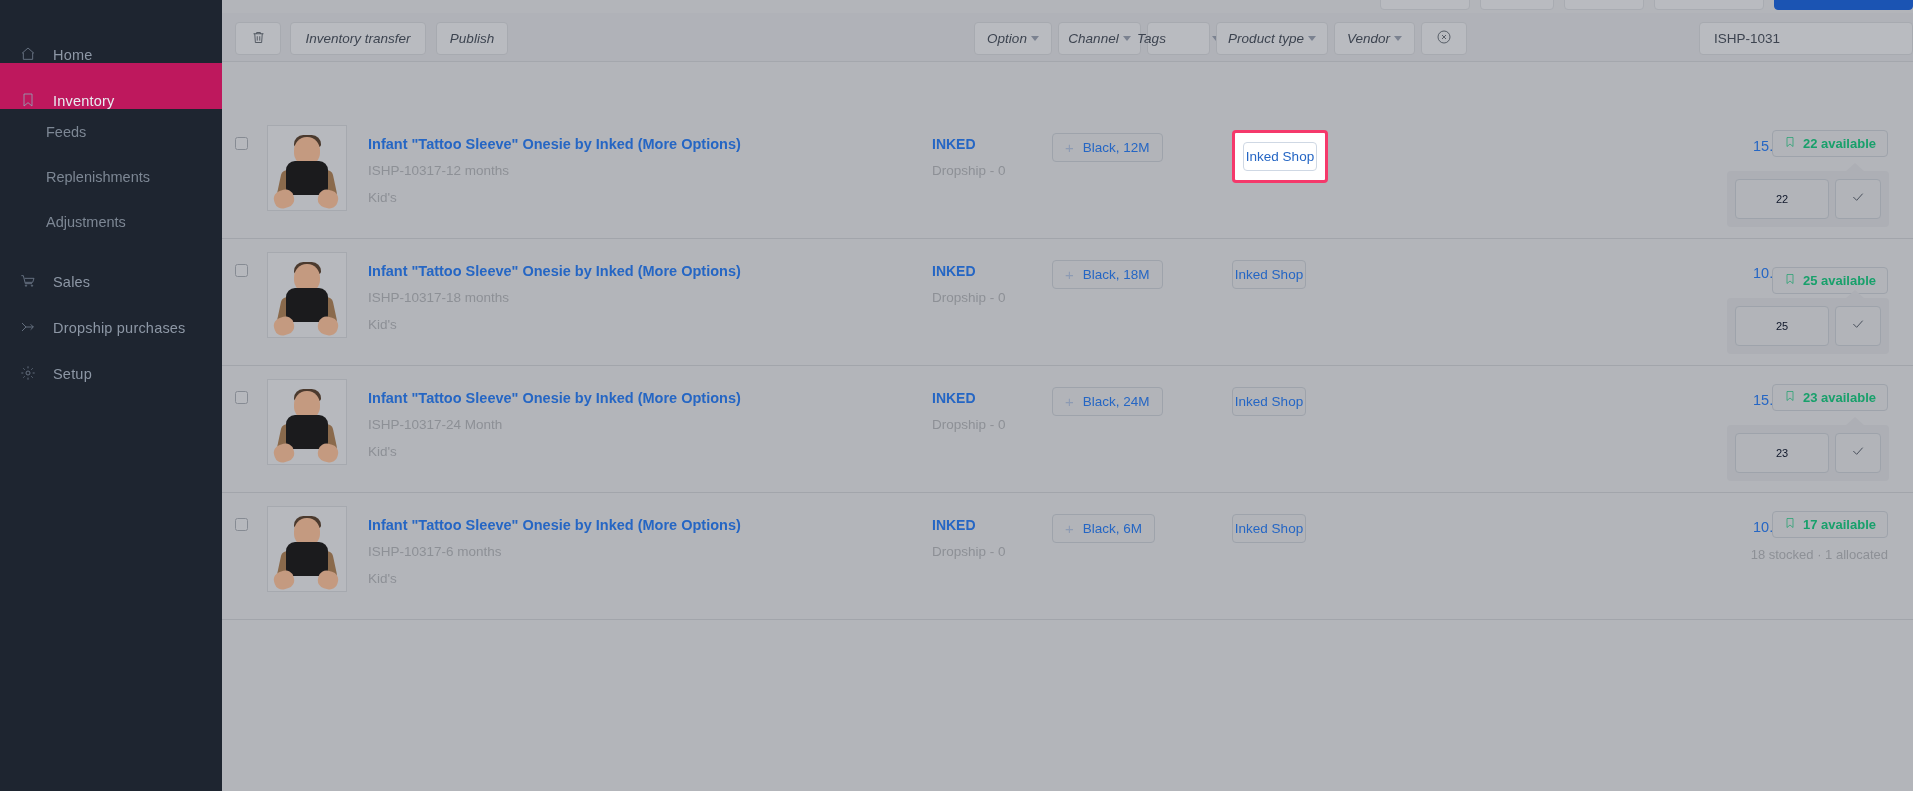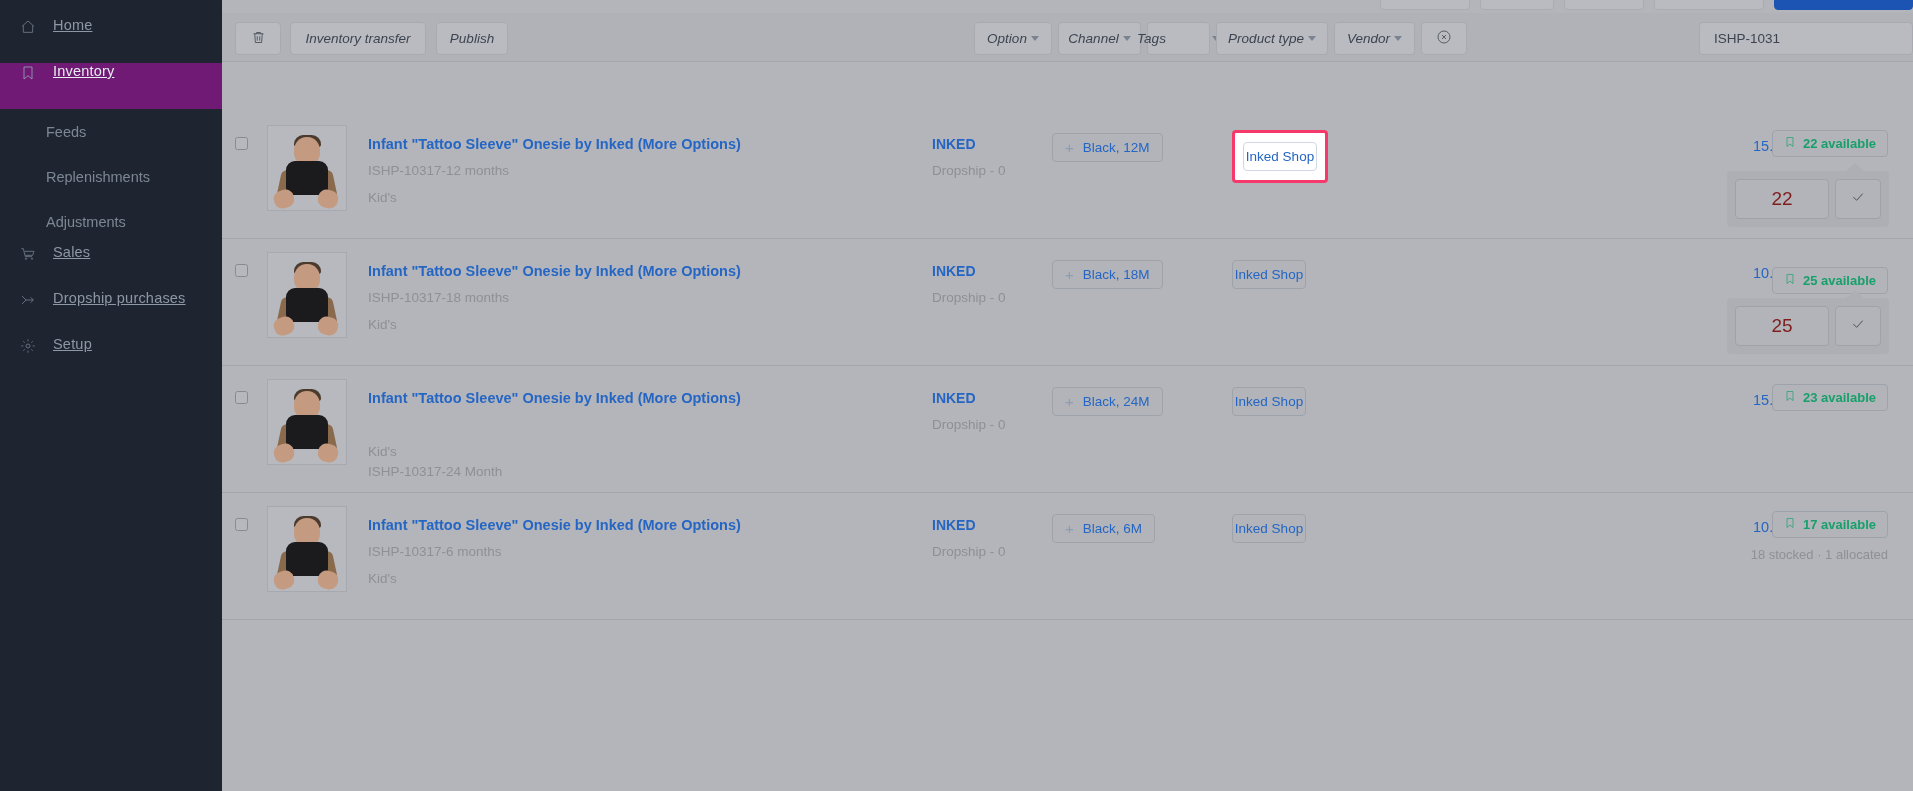--- a/index.html
+++ b/index.html
@@ -12,31 +12,30 @@
   #app { position: relative; width: 1913px; height: 791px; }
 
   
   .sidebar {
     position: absolute; left: 0; top: 0;
     width: 222px; height: 791px;
     background: #1e2530;
     z-index: 5;
   }
   .nav-item {
-    display: flex; align-items: flex-start;
+    display: flex; align-items: flex-end;
     height: 46px;
     padding-left: 18px;
     color: #8d97a5;
     font-size: 14.5px;
     letter-spacing: .2px;
     white-space: nowrap;
-    text-decoration: underline;
   }
   .nav-item.top { margin-top: 17px; }
-  .nav-item.active { background: #701a75; color: #e8ecf1; }
+  .nav-item.active { background: #be185d; color: #e8ecf1; }
   .nav-item.active .nav-icon svg { stroke: #93a1b3; }
   .nav-icon {
     width: 19px; height: 19px; margin-right: 16px;
     display: flex; align-items: center; justify-content: center;
     flex: 0 0 19px;
   }
   .nav-icon svg { width: 16px; height: 16px; stroke: #6e7a8a; fill: none; stroke-width: 1.3; }
   .nav-sub {
     display: flex; align-items: center;
     height: 45px;
@@ -237,21 +236,21 @@
     right: 24px; top: -8px;
     border-left: 10px solid transparent;
     border-right: 10px solid transparent;
     border-bottom: 9px solid #adafb5;
   }
   .qty-input {
     width: 94px; height: 40px;
     border: 1px solid #9ea3ab; border-radius: 4px;
     background: #b2b4b9;
     display: flex; align-items: center; justify-content: center;
-    color: #7f1d1d; font-size: 19px;
+    color: #0f172a; font-size: 11px;
   }
   .ok-btn {
     width: 46px; height: 40px;
     border: 1px solid #9ea3ab; border-radius: 4px;
     background: #b2b4b9;
     display: flex; align-items: center; justify-content: center;
   }
   .ok-btn svg { width: 16px; height: 16px; stroke: #49505c; fill: none; stroke-width: 1.5; }
 
   
@@ -512,21 +511,21 @@
             <div class="hair"></div>
             <div class="head"></div>
             <div class="armL"></div>
             <div class="armR"></div>
             <div class="body"></div>
             <div class="legL"></div>
             <div class="legR"></div>
           </div>
       </div>
       <div class="prod-title" style="left:146px;top:24px;">Infant "Tattoo Sleeve" Onesie by Inked (More Options)</div>
-      <div class="prod-sku" style="left:146px;top:51px;margin-top:47px;">ISHP-10317-24 Month</div>
+      <div class="prod-sku" style="left:146px;top:51px;">ISHP-10317-24 Month</div>
       <div class="prod-cat" style="left:146px;top:78px;">Kid's</div>
 
       <div class="ff-name" style="left:710px;top:24px;">INKED</div>
       <div class="ff-sub" style="left:710px;top:51px;">Dropship - 0</div>
 
       <div class="opt-btn" style="left:830px;top:21px;">
         <span class="plus">+</span>
         <span>Black, 24M</span>
       </div>
 
@@ -538,20 +537,28 @@
 
       <div class="avail-badge" style="right:25px;top:18px;">
         <span>
           <svg viewBox="0 0 24 24">
               <path d="M6 3h12v18l-6-5-6 5z"></path>
             </svg>
         </span>
         <span>23 available</span>
       </div>
 
+      <div class="popover" style="right:24px;top:59px;">
+        <div class="qty-input">23</div>
+        <div class="ok-btn">
+          <span><svg viewBox="0 0 24 24">
+                <path d="M5 12l5 5L19 7"></path>
+              </svg></span>
+        </div>
+      </div>
     </div>
 
     <div class="row" style="top:493px;height:127px;">
       <div class="th row-chk" style="left:13px;top:25px;">
           <div class="chk"></div>
         </div>
       <div class="thumb" style="left:45px;top:13px;">
         <div class="photo">
             <div class="hair"></div>
             <div class="head"></div>

